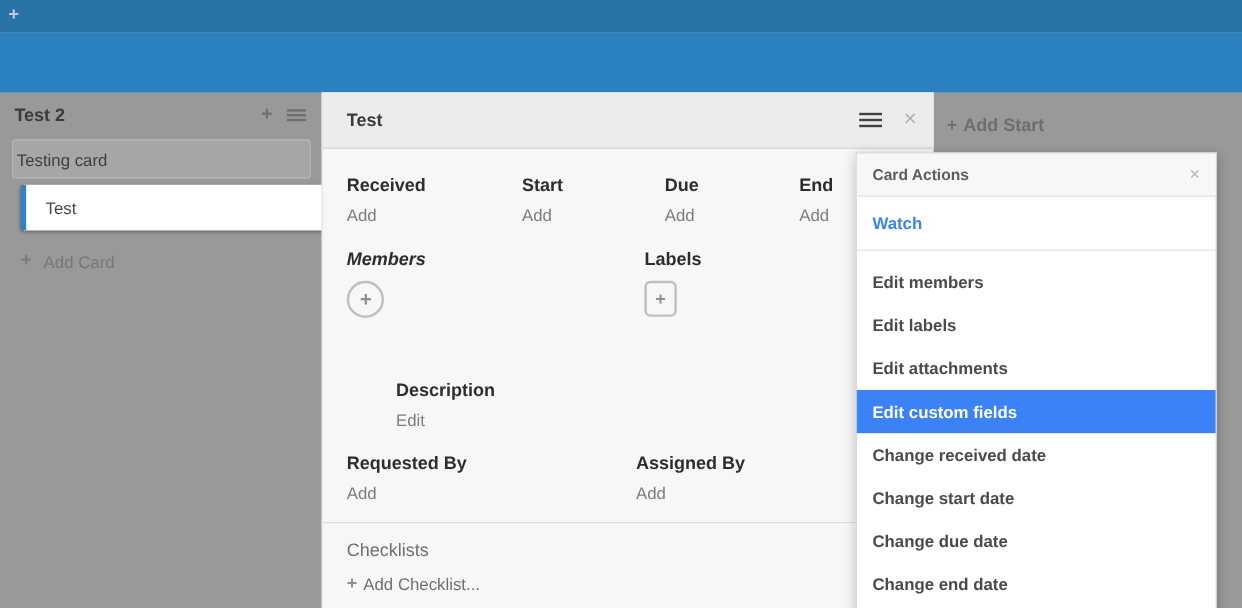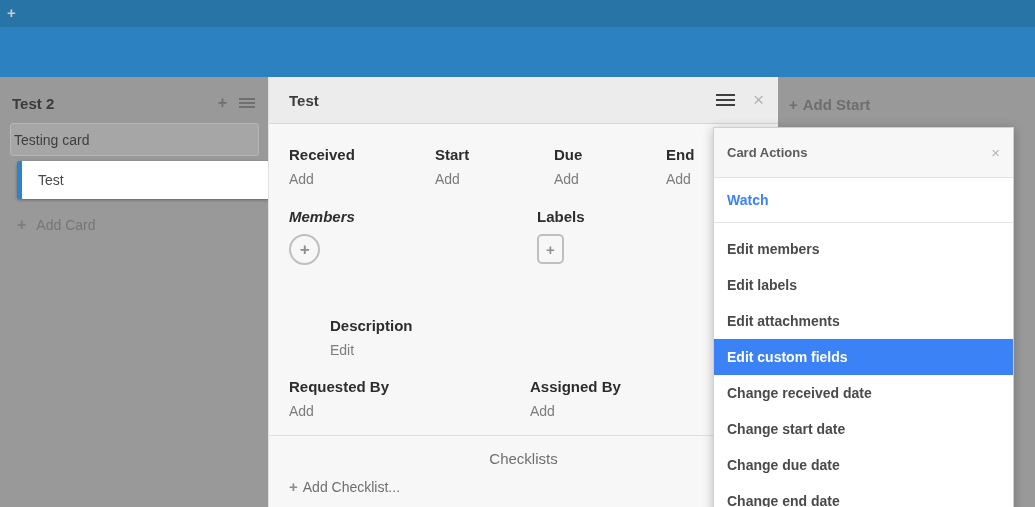--- a/index.html
+++ b/index.html
@@ -20,21 +20,21 @@
     position:absolute; left:7px; top:5px;
     color:#c7ccd2; font-size:15px; font-weight:bold; line-height:16px;
     cursor:pointer;
   }
   .boardbar {
     position:absolute; left:0; top:27px; width:100%; height:50px;
     background:#2c82c0; z-index:1;
   }
 
   
-  .list { position:absolute; left:0; top:77px; width:269px; z-index:2; }
+  .list { position:absolute; left:0; top:70px; width:269px; z-index:2; }
   .list-header {
     display:flex; align-items:center;
     padding:17px 14px 11px 12px;
   }
   .list-title { flex:1; font-size:15px; font-weight:bold; color:#3b3b3b; }
   .list-icon { color:#6f6f6f; font-weight:bold; margin-left:12px; cursor:pointer; }
   .list-plus { font-size:16px; }
   .list-burger { position:relative; width:16px; height:11px; }
   .list-burger::before {
     content:""; position:absolute; left:0; right:0; top:0; height:2px;
@@ -108,35 +108,35 @@
     display:flex; align-items:center; justify-content:center;
     font-size:15px; font-weight:bold; cursor:pointer;
   }
 
   .desc-section { margin-top:52px;margin-left:41px; }
   .req-row { display:flex; margin-top:20px; }
   .req-row .fld:nth-child(1){ width:241px; }
 
   .hr { height:1px; background:#dedede; margin:16px -20px 0 -20px; }
   .checklists { padding:14px 0 12px 0; }
-  .checklists-title { font-size:15px; color:#6f6f6f;text-align:center; }
+  .checklists-title { font-size:15px; color:#6f6f6f; }
   .add-checklist {
     margin-top:11px; display:flex; align-items:center;
     color:#6f6f6f; font-size:14px; cursor:pointer;
   }
   .add-checklist .plus-glyph { color:#8d8d8d; font-weight:bold; font-size:15px; margin-right:5px; }
 
   
   .popup {
     position:absolute; left:713px; top:127px; width:301px; height:396px;
     background:#ffffff; border:1px solid #cfcfcf;
     box-shadow:0 2px 10px rgba(0,0,0,0.25); z-index:4;
   }
   .popup-header {
-    height:50px; background:#f7f7f7; border-bottom:1px solid #e3e3e3;
+    height:36px; background:#f7f7f7; border-bottom:1px solid #e3e3e3;
     display:flex; align-items:center; padding:0 13px;
   }
   .popup-title { flex:1; font-size:13px; font-weight:bold; color:#5c5c5c; }
   .popup-close { color:#b5b5b5; font-size:15px; line-height:12px; cursor:pointer; }
   .watch-item {
     height:45px; border-bottom:1px solid #e3e3e3;
     display:flex; align-items:center; padding-left:13px;
     font-size:14px; font-weight:bold; color:#3b82f6; cursor:pointer;
   }
   .menu { padding-top:8px; }

